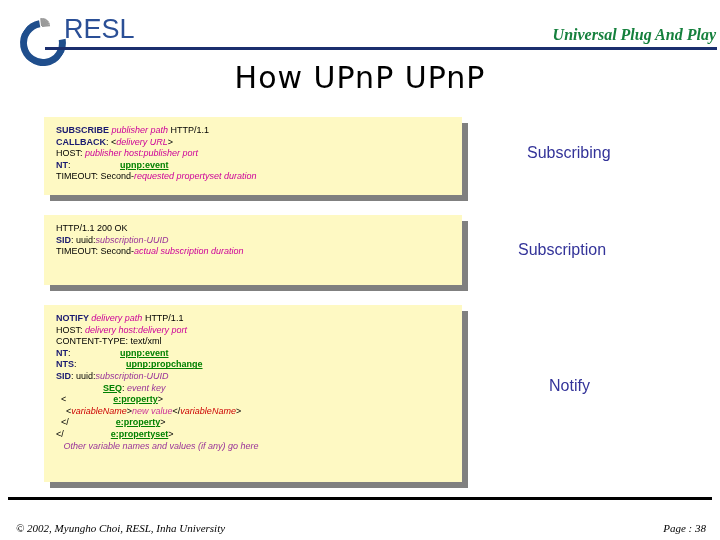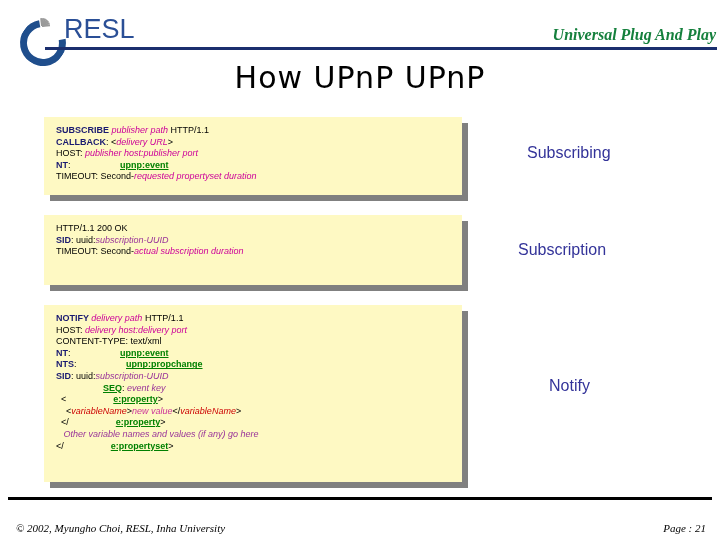--- a/index.html
+++ b/index.html
@@ -211,23 +211,23 @@
     <div class="msg-line"><span class="kw">NOTIFY </span><span class="varmag">delivery path</span><span class="plain"> HTTP/1.1</span></div>
     <div class="msg-line"><span class="plain">HOST: </span><span class="varmag">delivery host:delivery port</span></div>
     <div class="msg-line"><span class="plain">CONTENT-TYPE: text/xml</span></div>
     <div class="msg-line"><span class="kw">NT</span><span class="plain">: </span><span class="grn">upnp:event</span></div>
     <div class="msg-line"><span class="kw">NTS</span><span class="plain">: </span><span class="grn">upnp:propchange</span></div>
     <div class="msg-line"><span class="kw">SID</span><span class="plain">: uuid:</span><span class="var">subscription-UUID</span></div>
     <div class="msg-line"><span class="grn">SEQ</span><span class="plain">: </span><span class="var">event key</span></div>
     <div class="msg-line"><span class="plain">  &lt;</span><span class="grn">e:property</span><span class="plain">&gt;</span></div>
     <div class="msg-line"><span class="plain">    &lt;</span><span class="red">variableName</span><span class="plain">&gt;</span><span class="varpink">new value</span><span class="plain">&lt;/</span><span class="red">variableName</span><span class="plain">&gt;</span></div>
     <div class="msg-line"><span class="plain">  &lt;/</span><span class="grn">e:property</span><span class="plain">&gt;</span></div>
+    <div class="msg-line"><span class="plain">&lt;/</span><span class="grn">e:propertyset</span><span class="plain">&gt;</span></div>
     <div class="msg-line"><span class="var">   Other variable names and values (if any) go here</span></div>
-    <div class="msg-line"><span class="plain">&lt;/</span><span class="grn">e:propertyset</span><span class="plain">&gt;</span></div>
   </div>
 
 <div class="caption" id="cap-subscribing">Subscribing</div>
 <div class="caption" id="cap-subscription">Subscription</div>
 <div class="caption" id="cap-notify">Notify</div>
 
 <div id="footer-rule"></div>
 <div class="footer-text" id="footer-left">© 2002, Myungho Choi, RESL, Inha University</div>
-<div class="footer-text" id="footer-right">Page : 21</div>
+<div class="footer-text" id="footer-right">Page : 38</div>
 
 </body></html>

